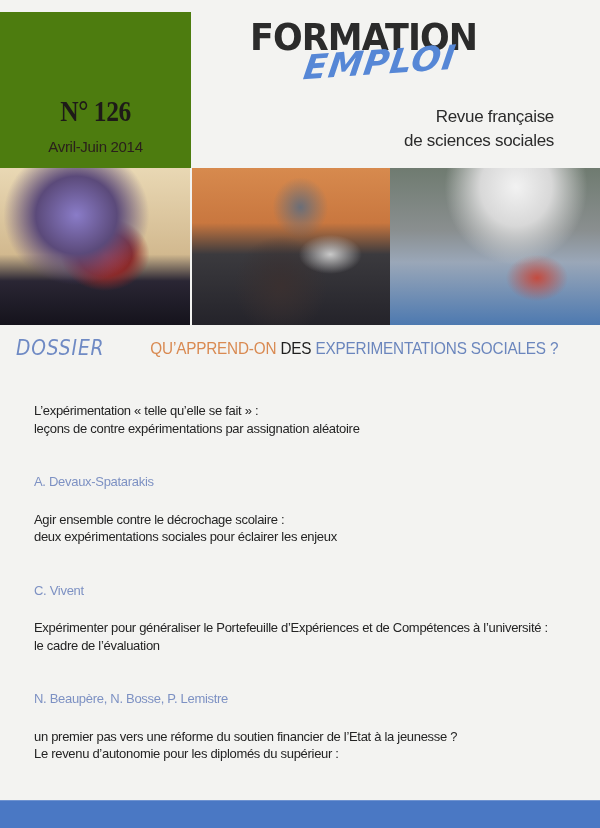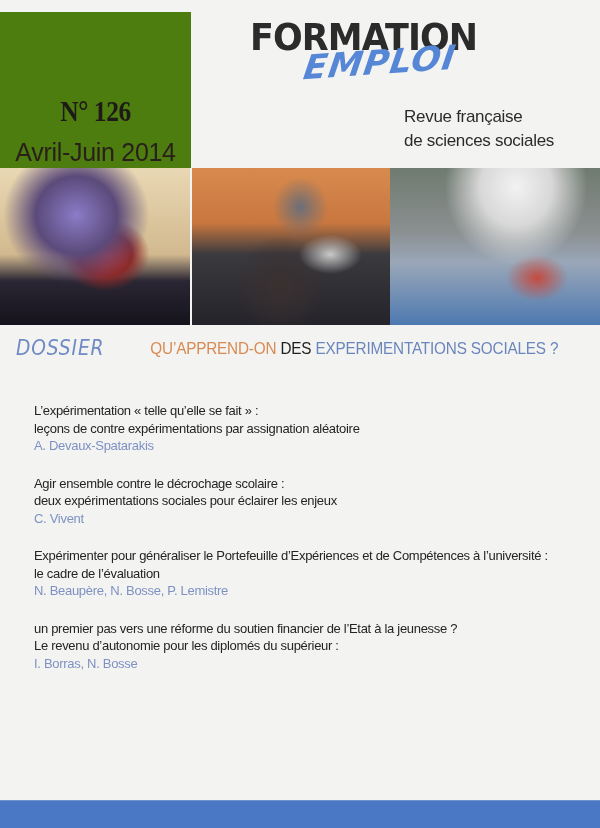--- a/index.html
+++ b/index.html
@@ -13,35 +13,35 @@
     background: #4d7c0f;
     text-decoration: underline;
   }
   .issue-no {
     position: absolute; left: 0; width: 191px; top: 82px; text-align: center;
     font-family: "Liberation Serif", serif; font-size: 30px; font-weight: bold;
     color: #1e1a18; letter-spacing: -0.5px; transform: scaleX(0.85);
   }
   .issue-date {
     position: absolute; left: 0; width: 191px; top: 126px; text-align: center;
-    font-size: 25px; color: #2a201b; letter-spacing: -0.3px;
+    font-size: 15px; color: #2a201b; letter-spacing: -0.3px;
   }
   .logo-formation {
     position: absolute; left: 250px; top: 15px;
     font-family: "DejaVu Sans", sans-serif; font-weight: bold; font-size: 38px;
     color: #2b2b2b; letter-spacing: -1px; transform: scaleX(0.92); transform-origin: left;
   }
   .logo-emploi {
     position: absolute; left: 305px; top: 42px;
     font-family: "DejaVu Sans", sans-serif; font-weight: bold; font-style: italic;
     font-size: 34px; color: #5687d6; letter-spacing: 1px;
     transform: skewX(-12deg) rotate(-4deg);
   }
   .subtitle {
-    position: absolute; right: 46px; top: 105px; text-align: left;
+    position: absolute; right: 46px; top: 105px; text-align: right;
     font-size: 17px; line-height: 24px; color: #2b2b2b; letter-spacing: -0.3px;
   }
   .photos {
     position: absolute; left: 0; top: 168px; width: 600px; height: 157px;
     display: flex;
   }
   .photo { height: 100%; position: relative; overflow: hidden; }
   .photo-1 { width: 191px; background:
       radial-gradient(ellipse at 40% 30%, #8a7cc8 0%, #5b4a7a 25%, transparent 45%),
       radial-gradient(ellipse at 55% 55%, #c23a3a 0%, #8a2a2a 18%, transparent 30%),
@@ -68,21 +68,21 @@
   .t-orange { color: #d98a52; }
   .t-black { color: #1f1f1f; }
   .t-blue { color: #6b86bd; }
   .articles { position: absolute; right: 46px; top: 402px; width: 520px; text-align: left; }
   .article { margin-bottom: 20px; }
   .article-line {
     font-size: 13px; line-height: 17.5px; color: #242424; letter-spacing: -0.3px;
     font-family: "Liberation Sans Narrow", "Liberation Sans", sans-serif;
   }
   .article-author {
-    font-size: 13px; line-height: 17.5px; color: #7d91c3; letter-spacing: -0.3px;
+    font-size: 13px; line-height: 17.5px; color: #7d91c3; letter-spacing: -0.3px; margin-top: 36px;
   }
   .footer-band {
     position: absolute; left: 0; top: 800px; width: 600px; height: 28px;
     background: #4a78c4; border-top: 1px solid #6f93d0;
   }
 </style>
 </head>
 <body>
 
 <div class="orange-block">

